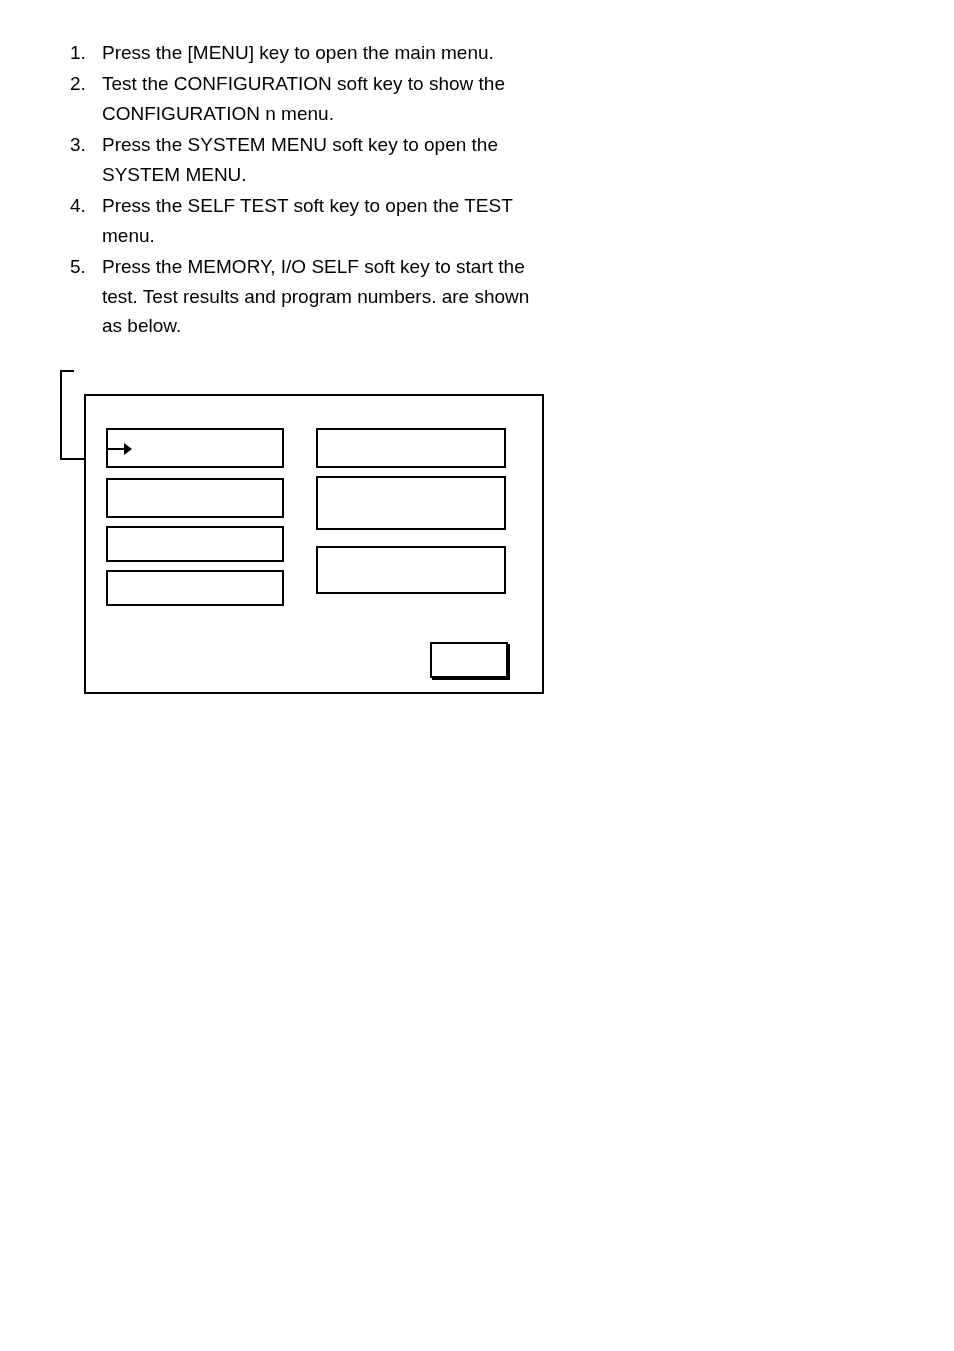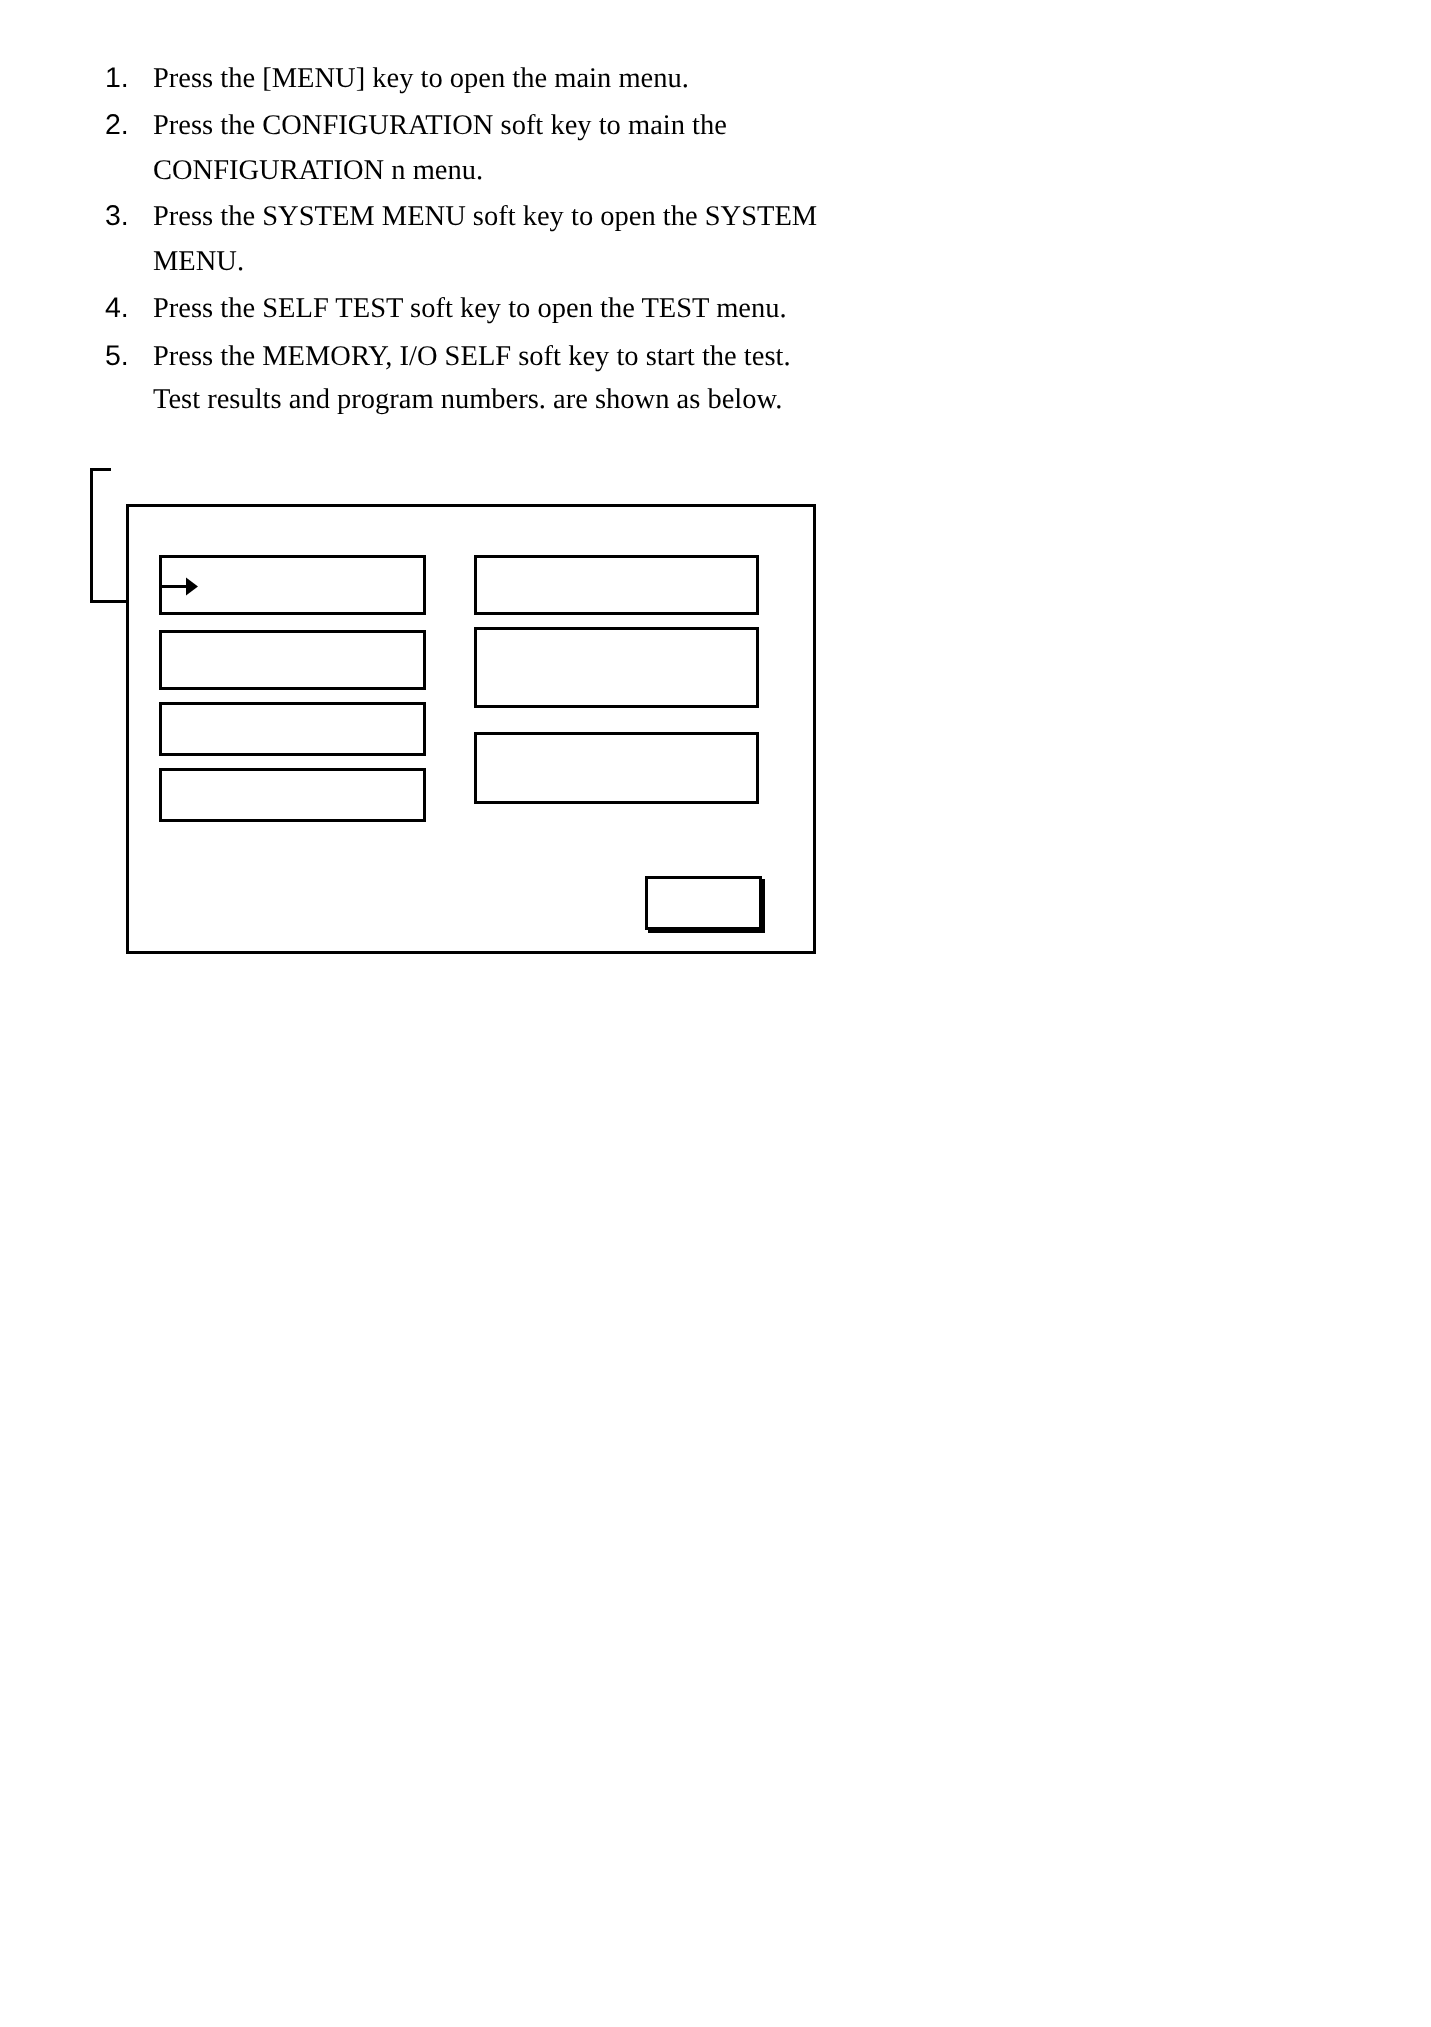--- a/index.html
+++ b/index.html
@@ -3,21 +3,21 @@
 <meta charset="utf-8">
 <style>
   * { box-sizing: border-box; margin: 0; padding: 0; }
   html, body { width: 954px; height: 1351px; background: #fff; font-family: Arial, Helvetica, sans-serif; color: #000; }
   .page { width: 954px; height: 1351px; position: relative; padding: 38px 70px 0 70px; }
   .header { font-size: 18px; letter-spacing: 0.2px; margin-bottom: 120px; }
   .body { width: 480px; }
   .list { list-style: none; }
   .list li { display: flex; font-size: 19px; line-height: 1.55; margin-bottom: 2px; }
   .list .num { width: 32px; flex: 0 0 32px; }
-  .list .txt { flex: 1; font-family: Liberation Serif, serif; }
+  .list .txt { flex: 1; }
   .diagram-wrap { position: relative; margin-top: 24px; height: 360px; }
   .bracket { position: absolute; left: -10px; top: 6px; width: 14px; height: 90px; border-left: 2px solid #000; border-top: 2px solid #000; }
   .outer-box { position: absolute; left: 14px; top: 30px; width: 460px; height: 300px; border: 2px solid #000; background: #fff; }
   .inner { position: absolute; border: 2px solid #000; background: #fff; }
   .b1 { left: 20px; top: 32px; width: 178px; height: 40px; }
   .b2 { left: 20px; top: 82px; width: 178px; height: 40px; }
   .b3 { left: 20px; top: 130px; width: 178px; height: 36px; }
   .b4 { left: 20px; top: 174px; width: 178px; height: 36px; }
   .b5 { left: 230px; top: 32px; width: 190px; height: 40px; }
   .b6 { left: 230px; top: 80px; width: 190px; height: 54px; }
@@ -34,21 +34,21 @@
 
 
   <div class="body">
     <ol class="list">
       <li>
         <span class="num">1.</span>
         <span class="txt">Press the [MENU] key to open the main menu.</span>
       </li>
       <li>
         <span class="num">2.</span>
-        <span class="txt">Press the CONFIGURATION soft key to main the CONFIGURATION n menu.</span>
+        <span class="txt">Test the CONFIGURATION soft key to show the CONFIGURATION n menu.</span>
       </li>
       <li>
         <span class="num">3.</span>
         <span class="txt">Press the SYSTEM MENU soft key to open the SYSTEM MENU.</span>
       </li>
       <li>
         <span class="num">4.</span>
         <span class="txt">Press the SELF TEST soft key to open the TEST menu.</span>
       </li>
       <li>

